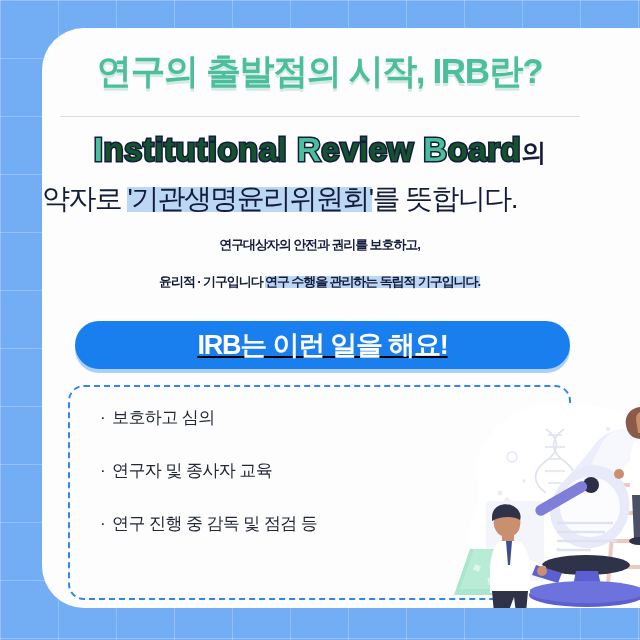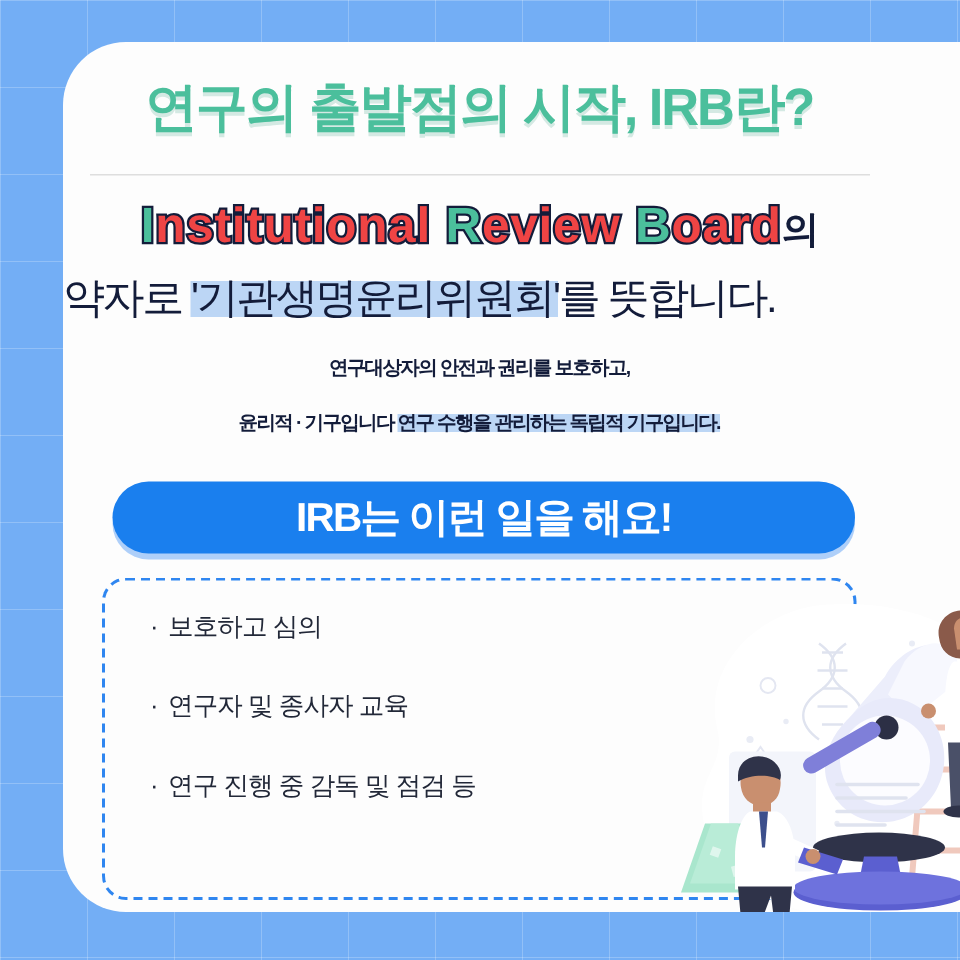--- a/index.html
+++ b/index.html
@@ -51,21 +51,21 @@
     position:absolute;
     left:0; top:105px; width:555px;
     text-align:center;
     font-size:33px;
     font-weight:bold;
     letter-spacing:-0.5px;
     white-space:nowrap;
     line-height:1;
   }
   .outlined {
-    color:#ef4444;
+    color:#14532d;
     -webkit-text-stroke:3.0px #131c3a;
     paint-order:stroke fill;
     letter-spacing:0.5px;
   }
   .outlined.teal { color:#4bbf9c; }
   .suffix-dark {
     color:#131c3a;
     font-size:25px;
     letter-spacing:-1px;
     -webkit-text-stroke:0;
@@ -100,21 +100,21 @@
   #desc2 { top:245px; }
 
   
   #banner {
     position:absolute;
     left:33px; top:293px;
     width:495px; height:48px;
     background:#1a7fee;
     border-radius:26px;
     box-shadow:0 4px 0 rgba(110,170,245,0.55);
-    display:flex; align-items:center; justify-content:center;
+    display:flex; align-items:center; justify-content:center;text-decoration:underline;
   }
   #banner span {
     color:#ffffff;
     font-size:27px;
     font-weight:bold;
     letter-spacing:-1.2px;
     white-space:nowrap;
   }
 
   

